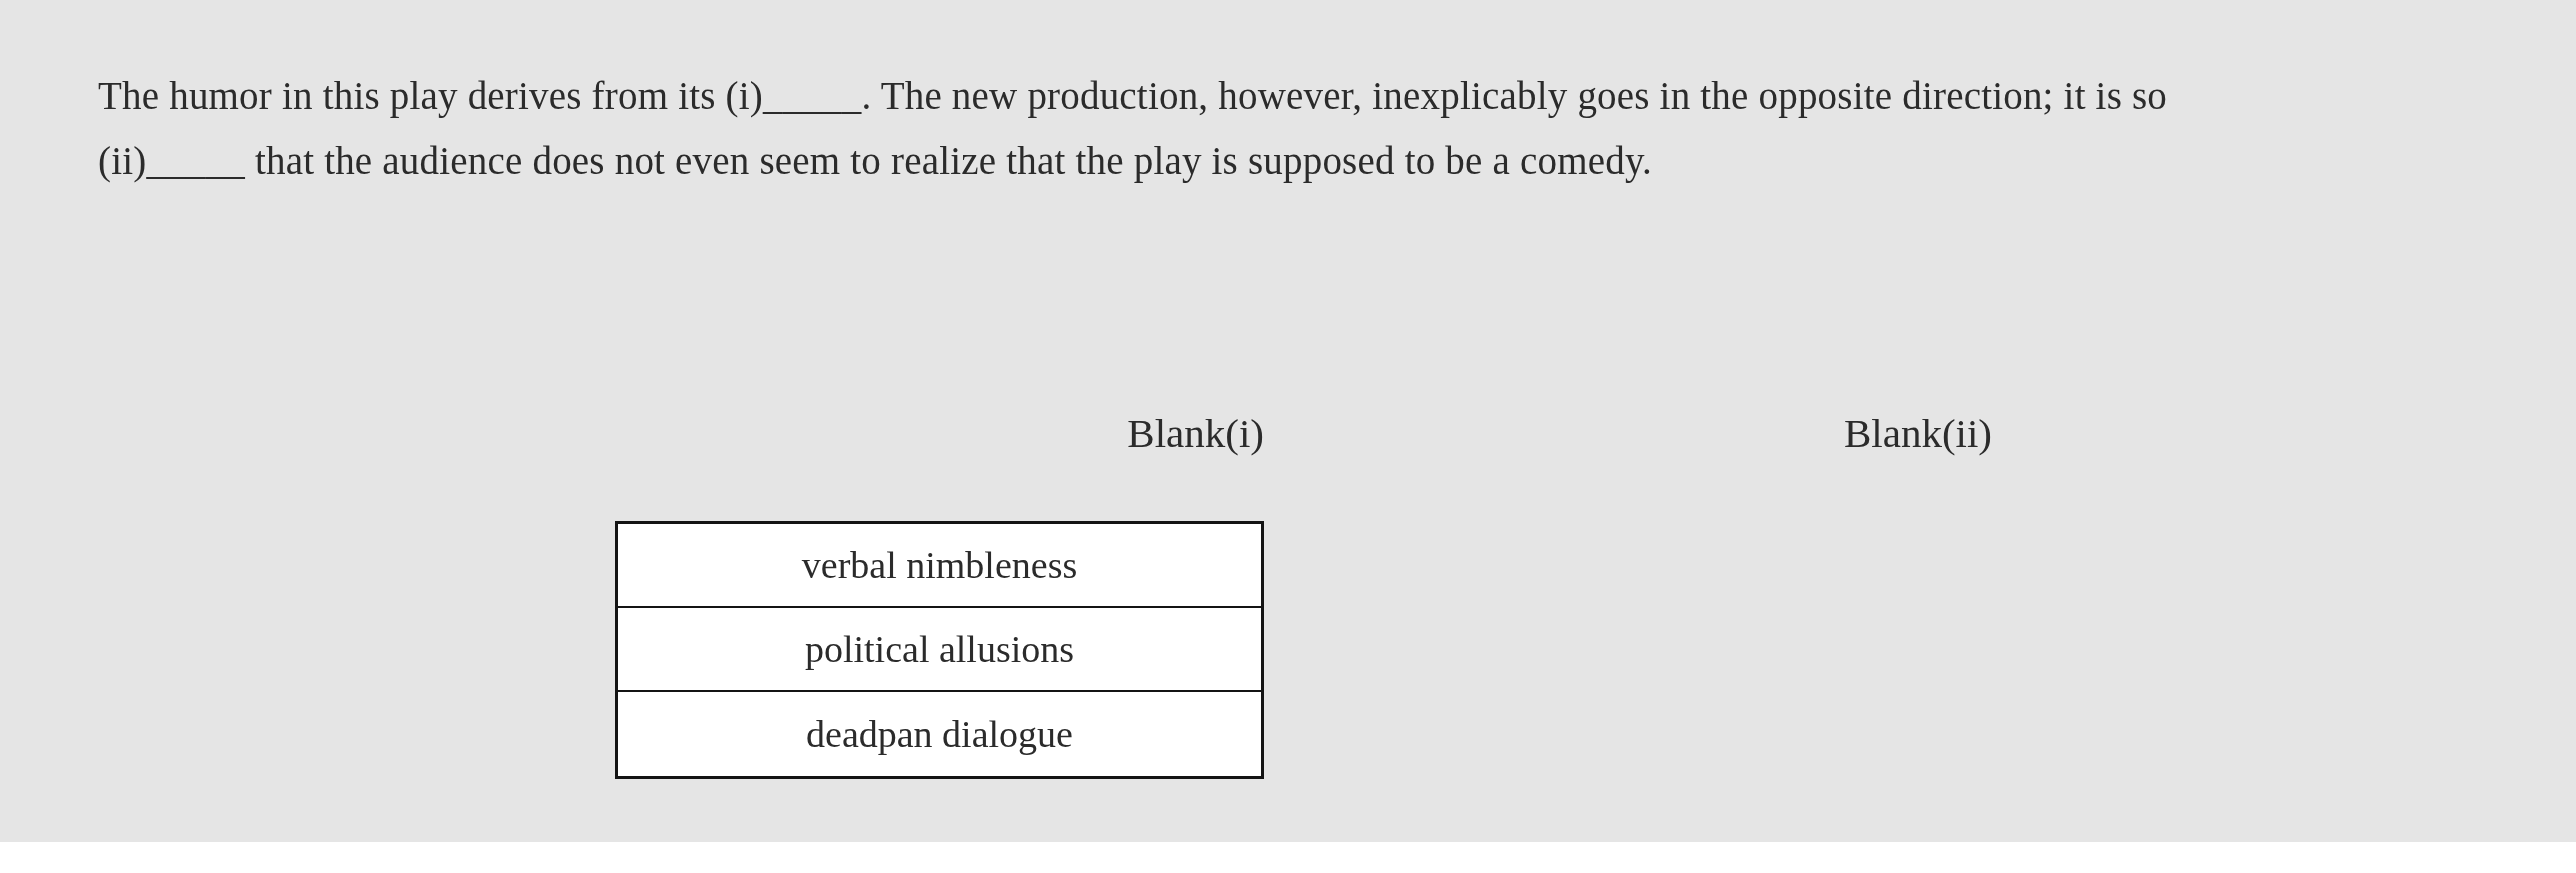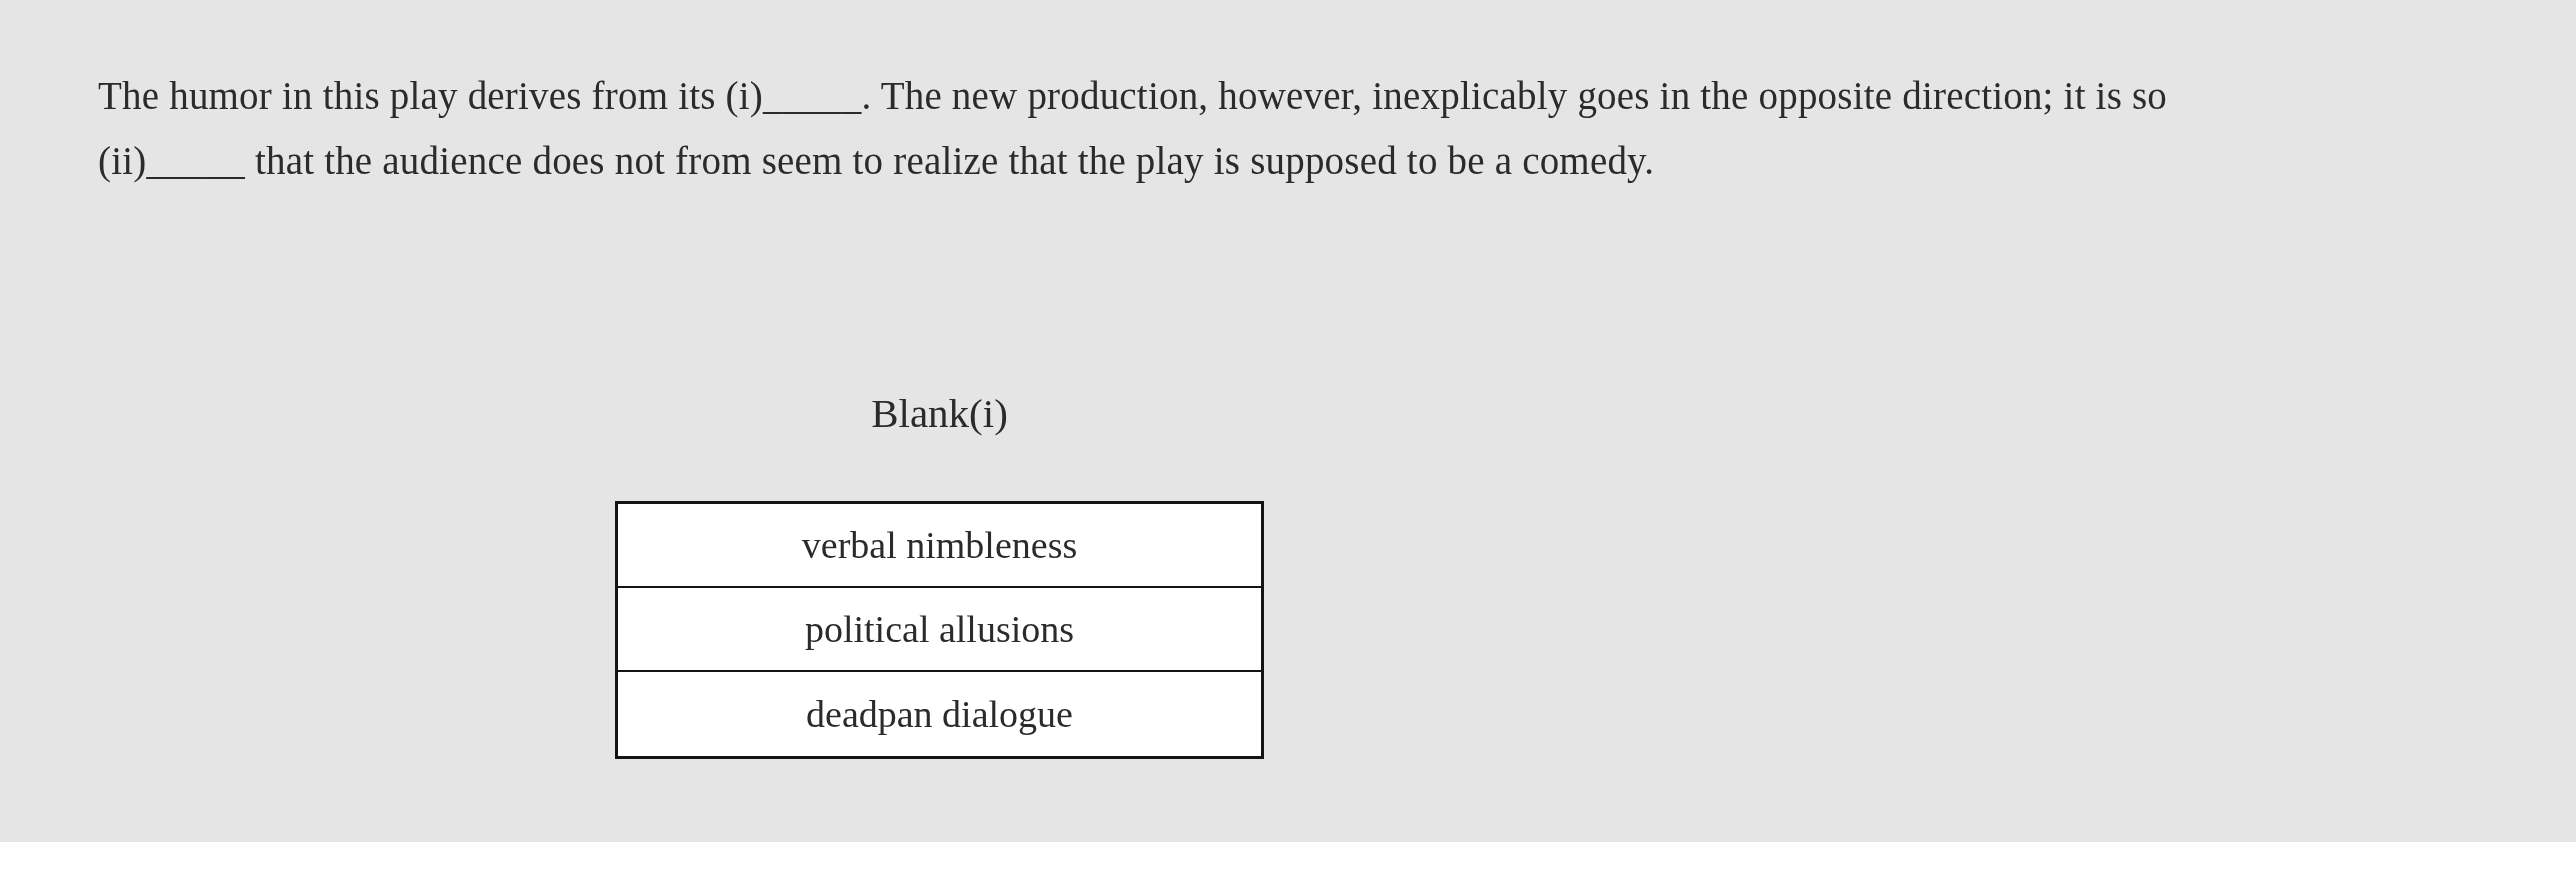--- a/index.html
+++ b/index.html
@@ -30,22 +30,22 @@
   }
   .stem-line {
     line-height: 65px;
     white-space: nowrap;
     letter-spacing: 0.2px;
   }
 
   
   .blank-group {
     position: absolute;
-    top: 388px;
-    text-align: center;
+    top: 408px;
+    text-align: right;
   }
   .blank-group-1 { left: 615px;  width: 649px; }
   .blank-group-2 { left: 1339px; width: 653px; }
 
   .blank-header {
     font-size: 41px;
     color: #2b2b2b;
     line-height: 50px;
     margin-bottom: 63px;
   }
@@ -68,29 +68,30 @@
   }
   .option-cell:last-child { border-bottom: none; }
 </style>
 </head>
 <body>
 
 <div class="page">
 
   <div class="stem">
     <div class="stem-line">The humor in this play derives from its (i)_____. The new production, however, inexplicably goes in the opposite direction; it is so</div>
-    <div class="stem-line">(ii)_____ that the audience does not from seem to realize that the play is supposed to be a comedy.</div>
+    <div class="stem-line">(ii)_____ that the audience does not even seem to realize that the play is supposed to be a comedy.</div>
   </div>
 
   <div class="blank-group blank-group-1">
     <div class="blank-header">Blank(i)</div>
     <div class="options-table">
       <div class="option-cell">verbal nimbleness</div>
       <div class="option-cell">political allusions</div>
       <div class="option-cell">deadpan dialogue</div>
     </div>
   </div>
 
   <div class="blank-group blank-group-2">
+    <div class="blank-header">Blank(ii)</div>
   </div>
 
 </div>
 
 
 </body></html>

